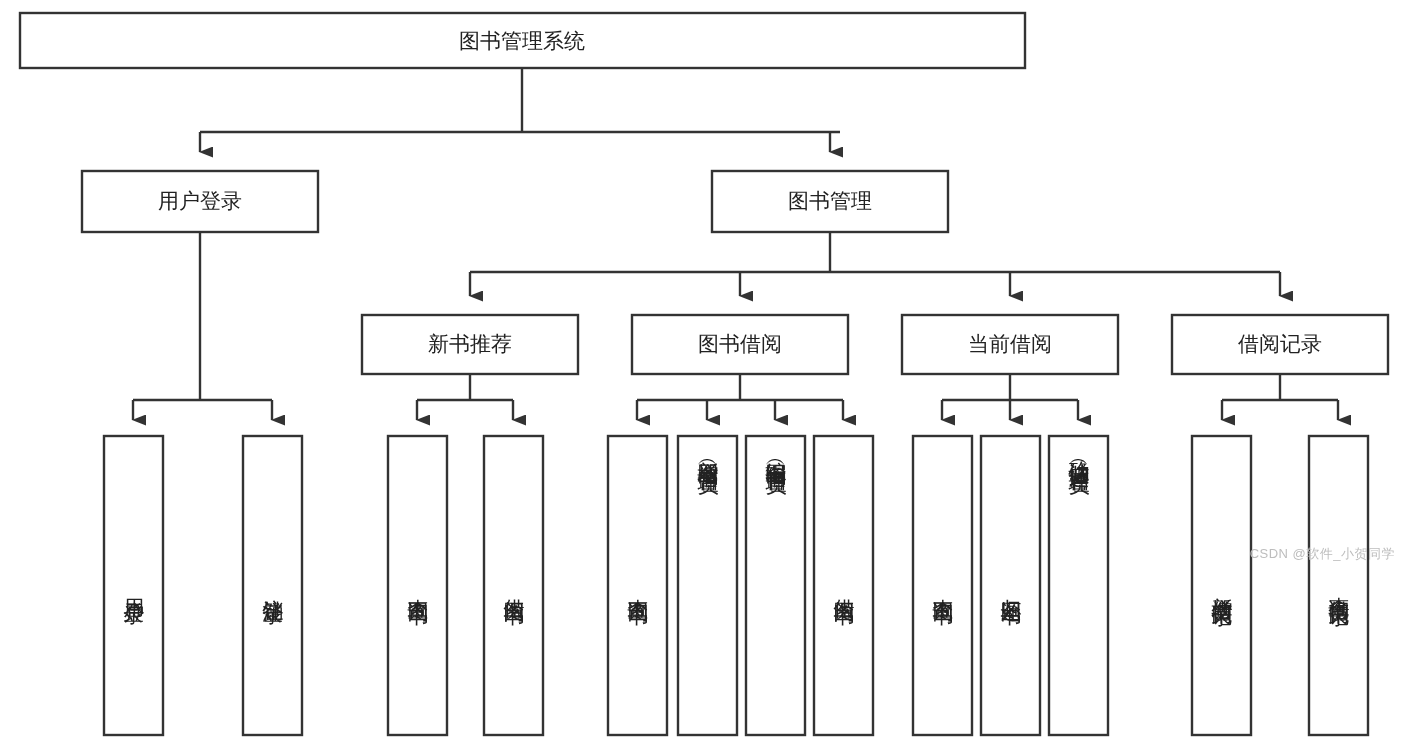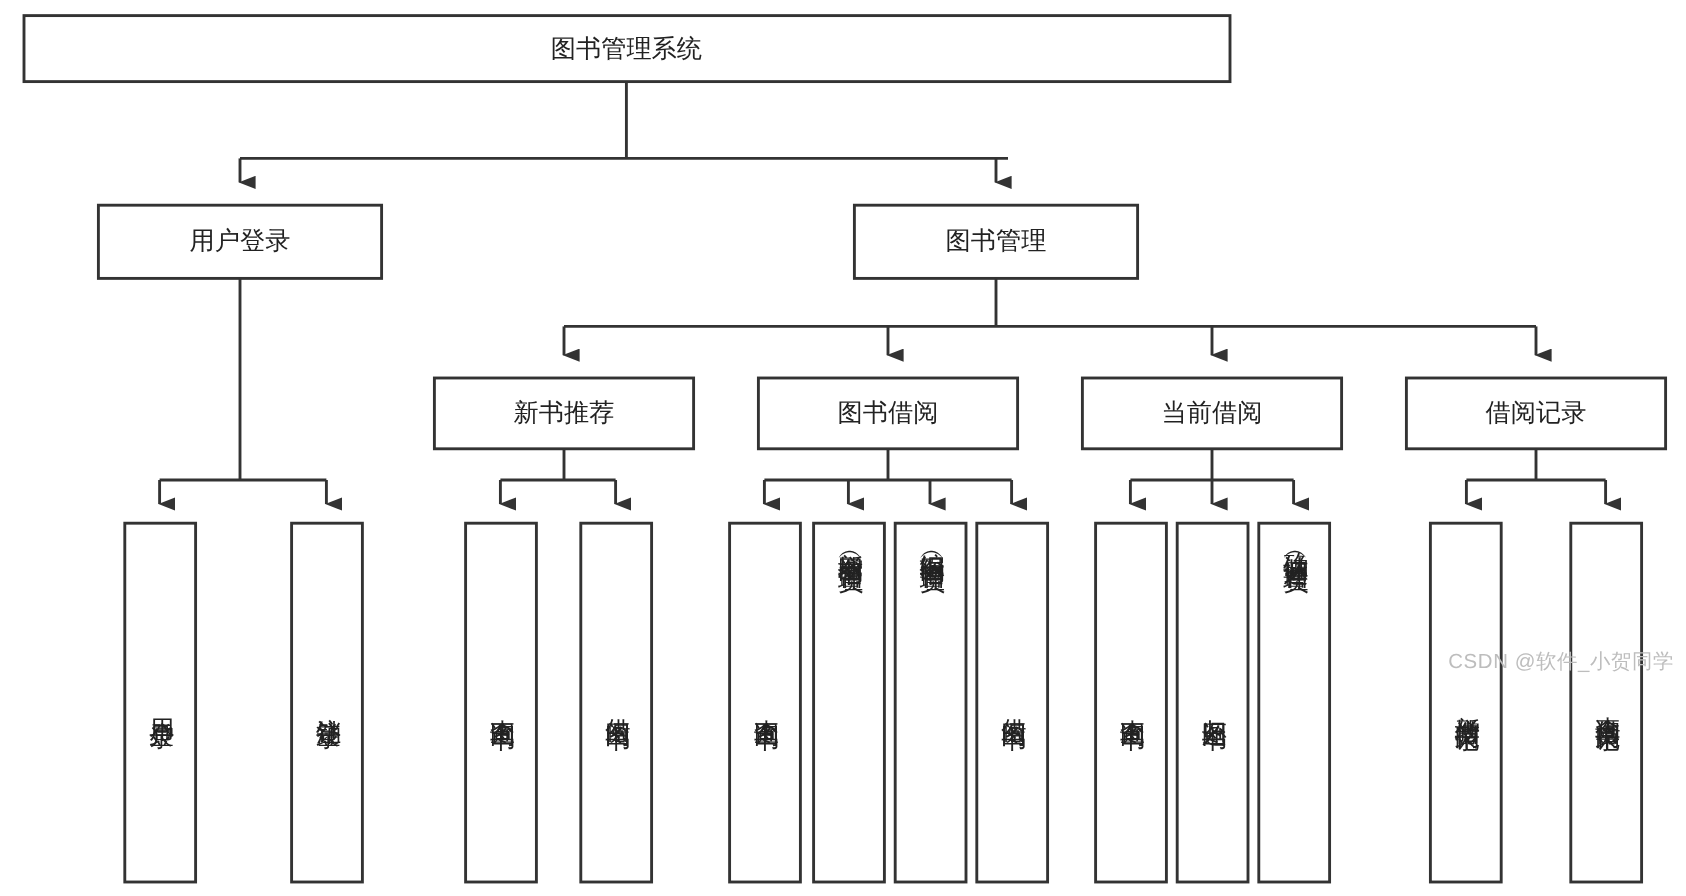--- a/index.html
+++ b/index.html
@@ -64,21 +64,21 @@
     line-height: 1.18;
     color: #222222;
     letter-spacing: 2px;
     white-space: nowrap;
   }
   #watermark {
     position: absolute;
     right: 10px;
     bottom: 6px;
     font-family: "Liberation Sans", "DejaVu Sans", sans-serif;
-    font-size: 17px;
+    font-size: 13px;
     color: #bdbdbd;
     letter-spacing: 0.5px;
     user-select: none;
   }
 </style>
 </head>
 <body>
 
 <div id="diagram-root">
 

